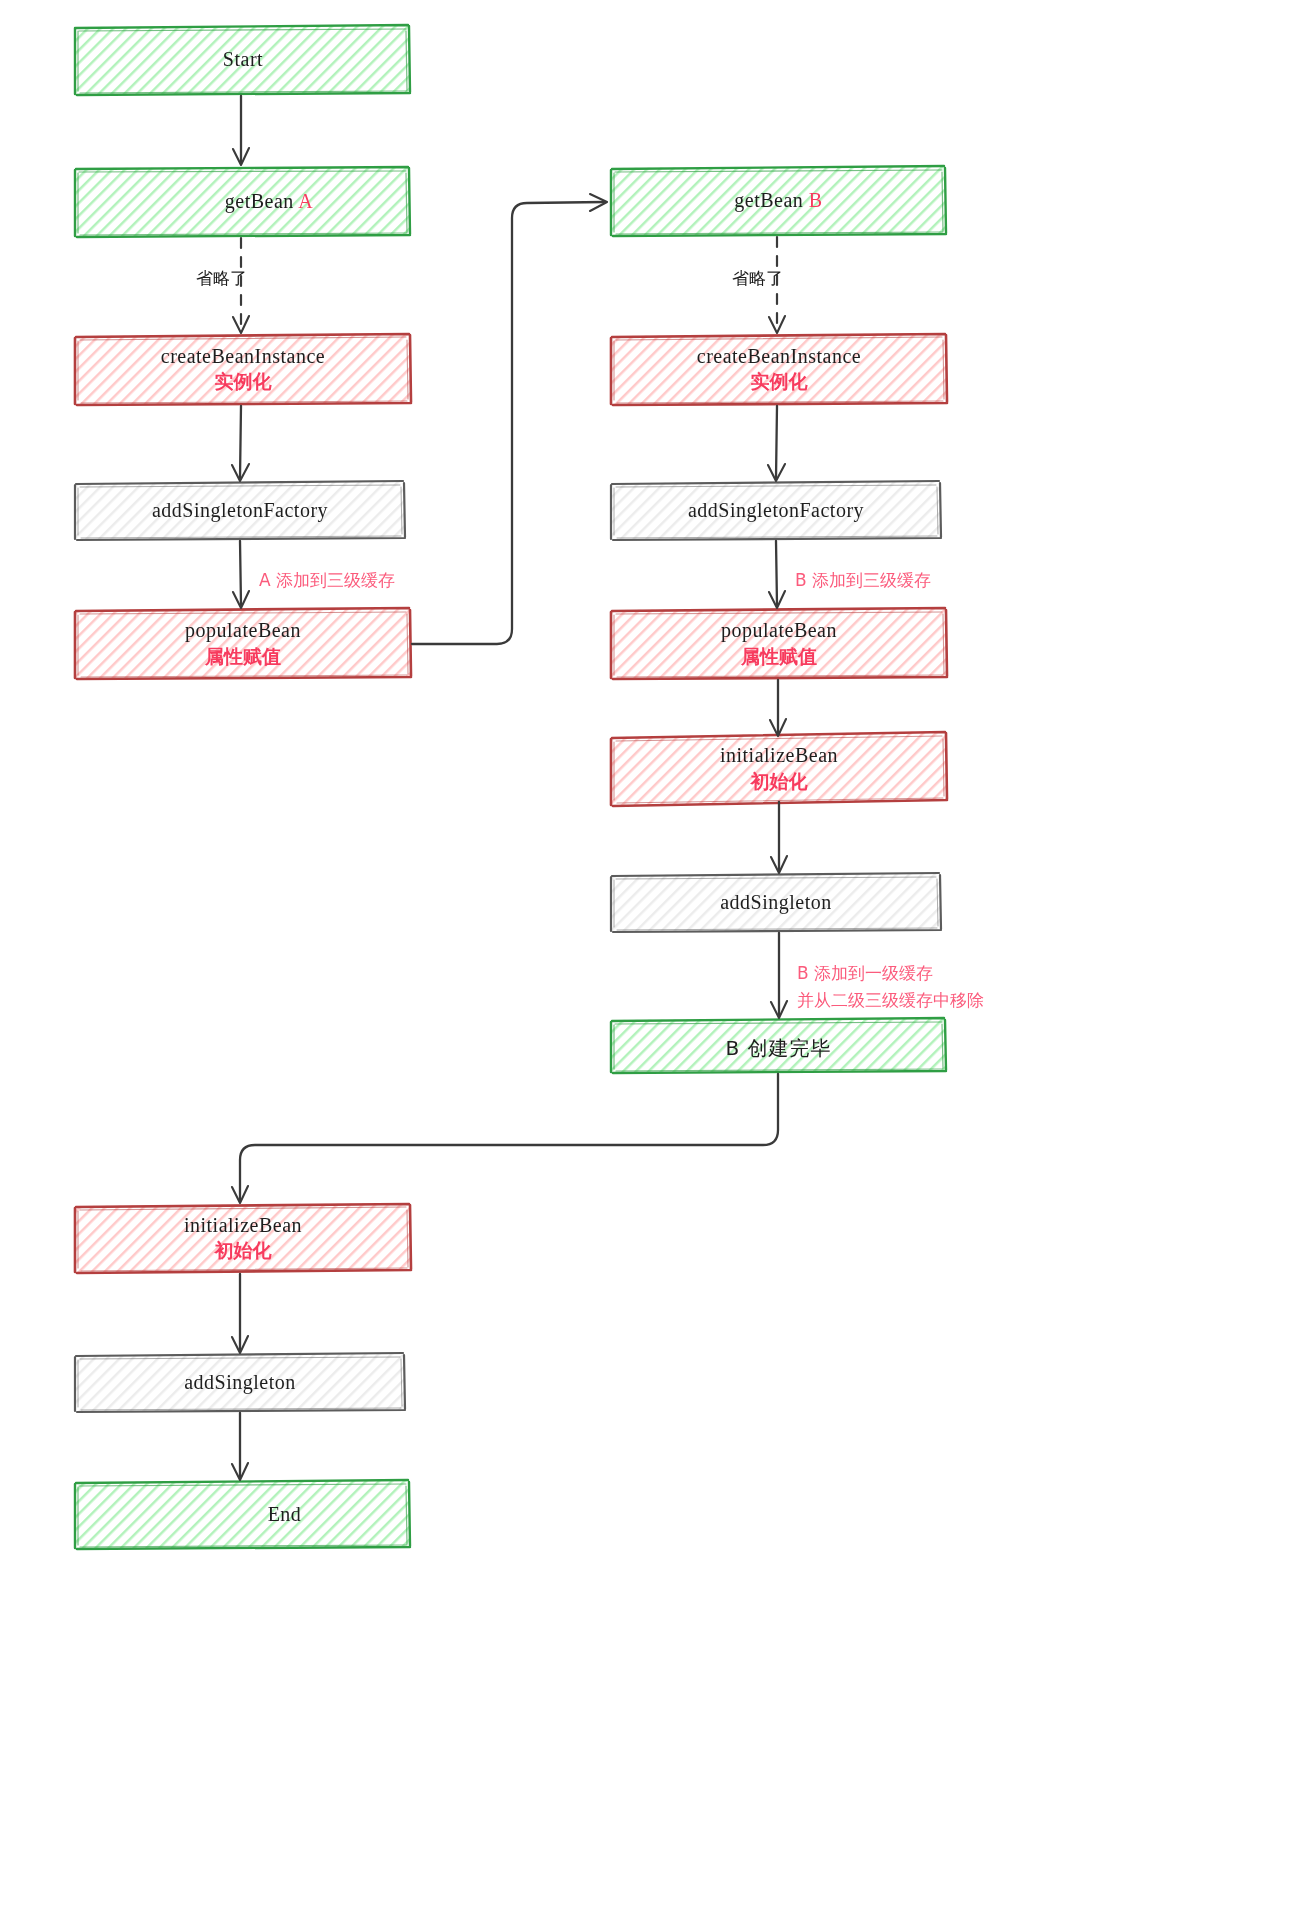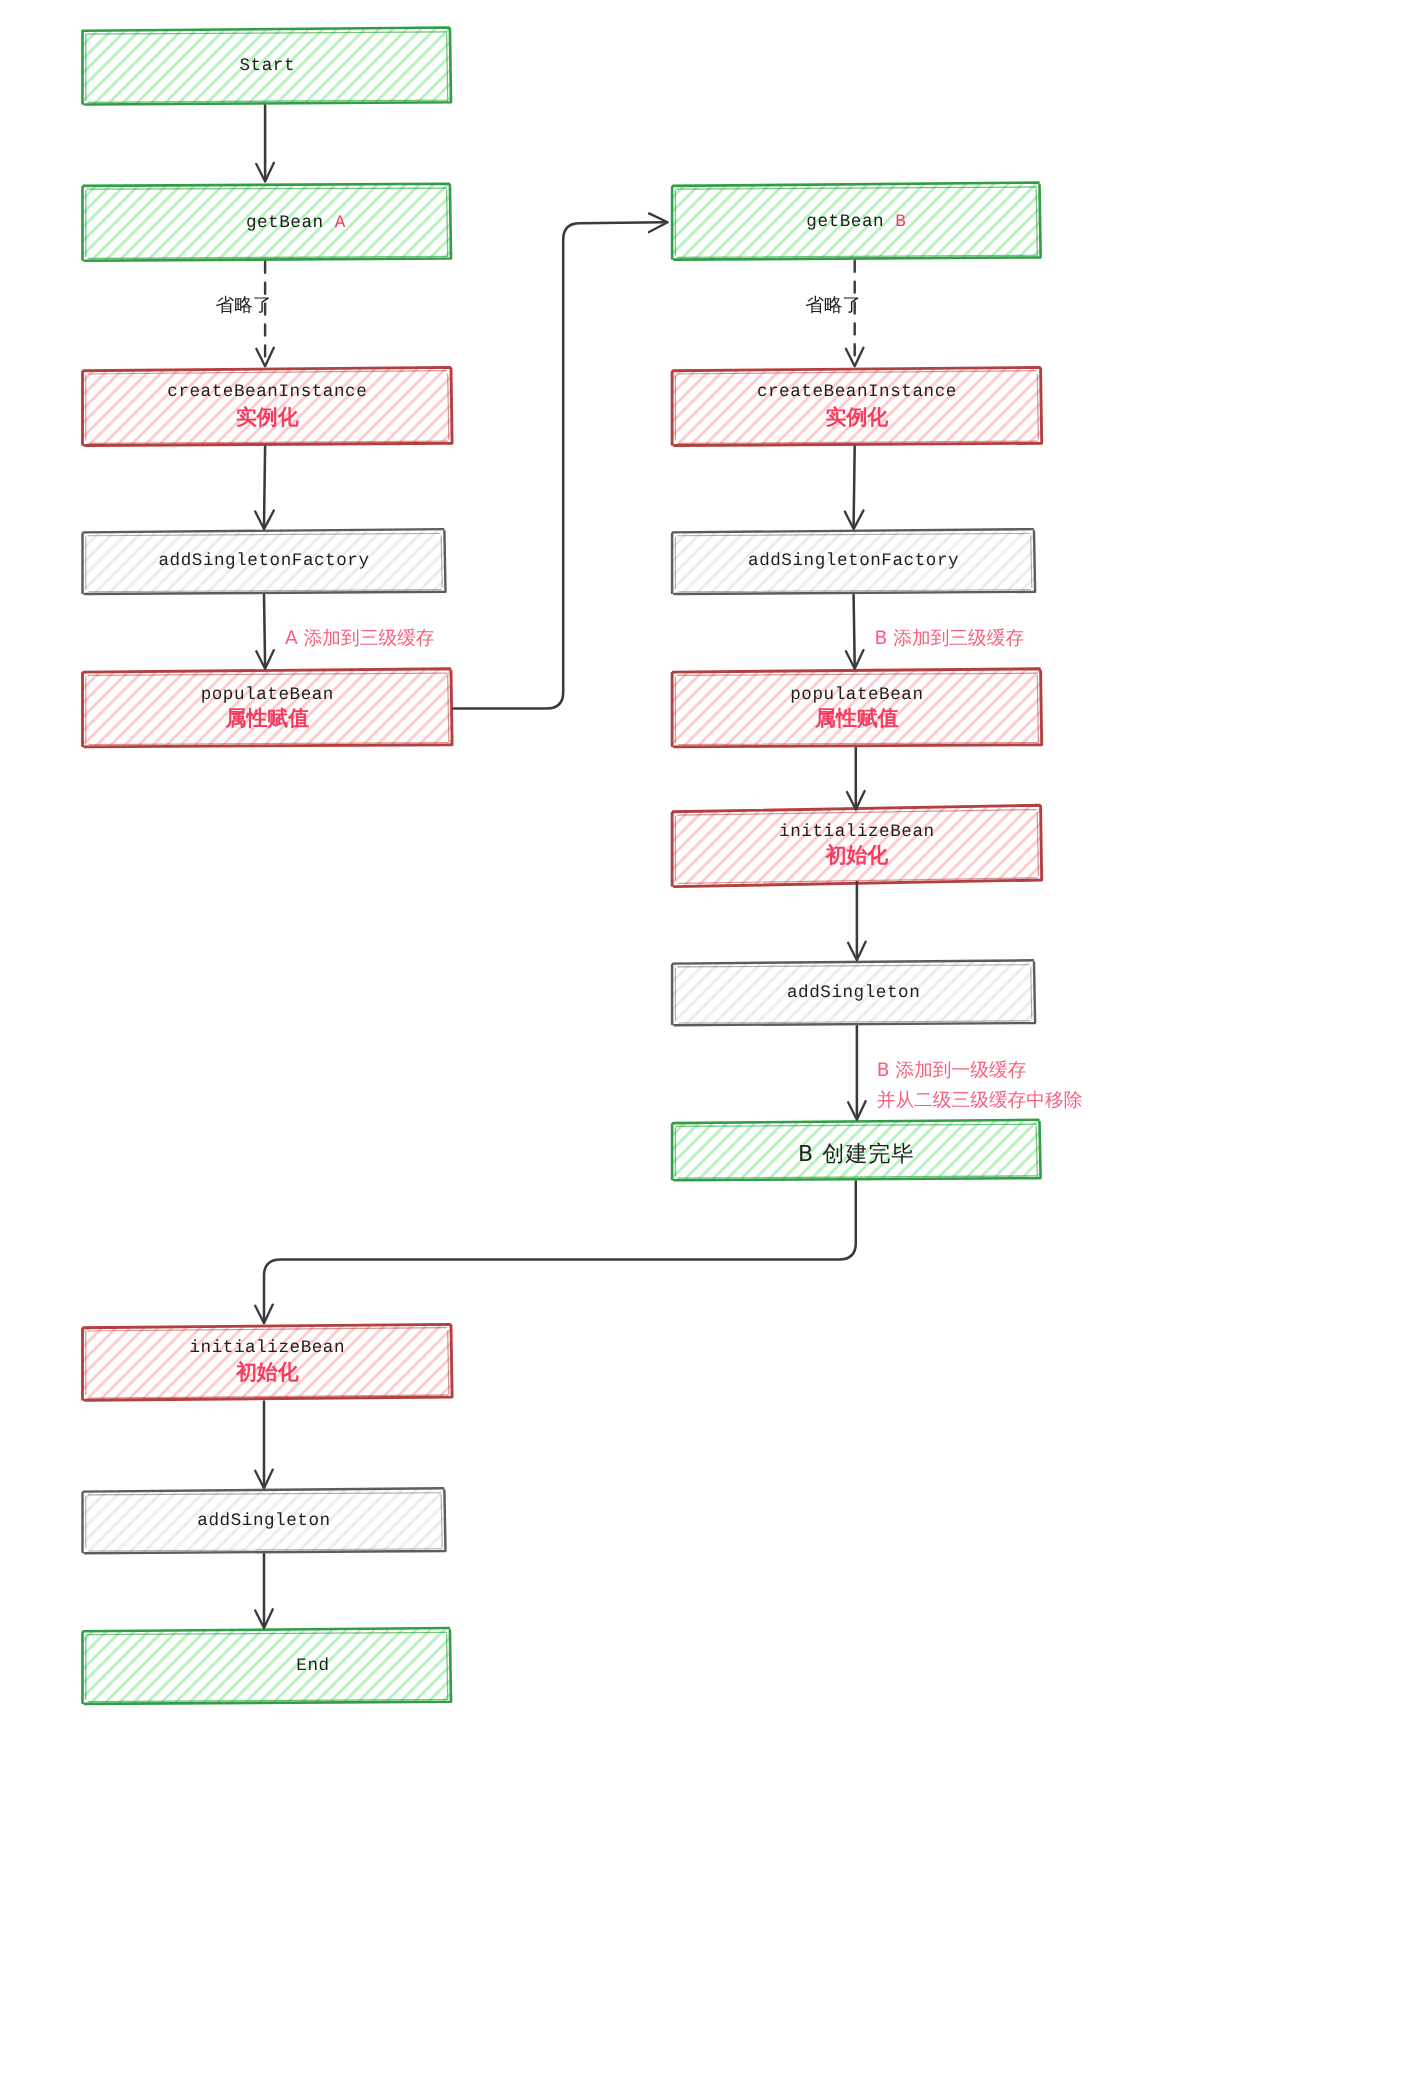--- a/index.html
+++ b/index.html
@@ -29,22 +29,22 @@
     position: absolute;
     display: flex;
     flex-direction: column;
     align-items: center;
     justify-content: center;
     text-align: center;
     line-height: 1.28;
     user-select: none;
   }
   .node .line1 {
-    font-family: Liberation Mono, monospace;
-    font-size: 16px;
+    font-family: Liberation Serif, serif;
+    font-size: 20px;
     color: #1e1e1e;
     letter-spacing: 0.5px;
     white-space: nowrap;
   }
   .node .line2 {
     font-family: Liberation Serif, serif;
     font-size: 19px;
     font-weight: bold;
     color: #f73b5e;
     white-space: nowrap;

